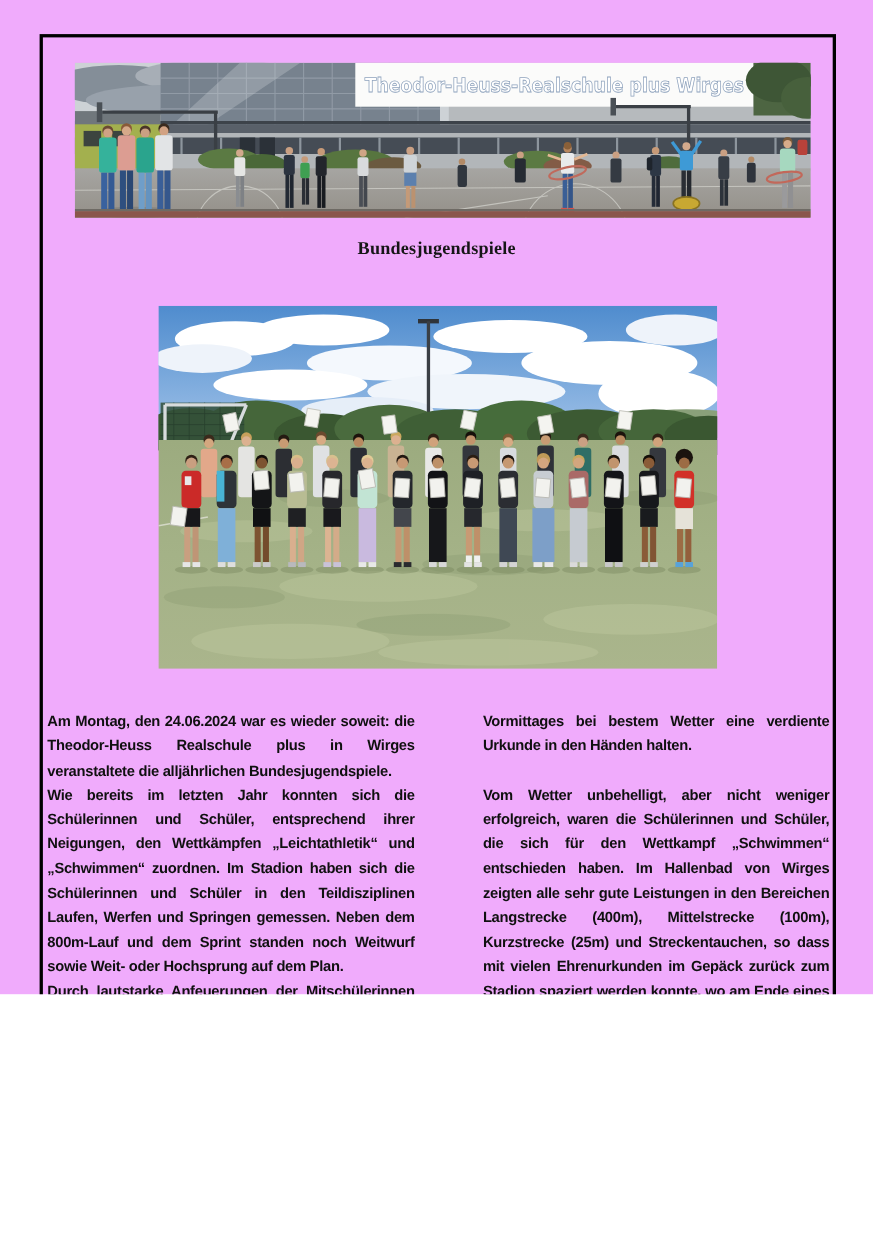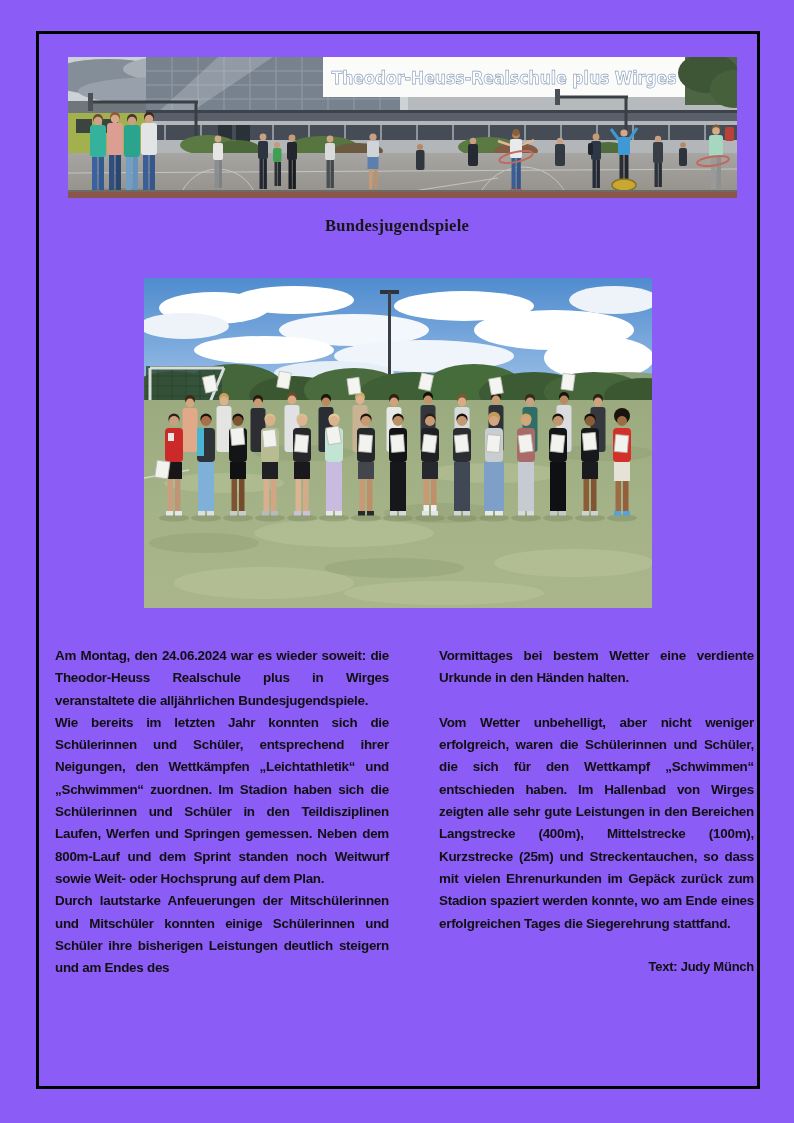--- a/index.html
+++ b/index.html
@@ -1,17 +1,17 @@
 <!DOCTYPE html>
 <html><head>
 <meta charset="utf-8">
 <style>
   html,body { margin:0; padding:0; background:#ffffff; }
   .page {
-    position:relative; width:794px; height:1123px; background:#8b5cf6;
+    position:relative; width:794px; height:904px; background:#f0abfc;
     font-family:"Liberation Sans", sans-serif; overflow:hidden;
   }
   .frame {
     position:absolute; left:36px; top:31px; width:724px; height:1058px;
     border:3px solid #000000; box-sizing:border-box; pointer-events:none;
   }
   .header-photo { position:absolute; left:68px; top:57px; width:669px; height:141px; }
   .header-photo svg, .main-photo svg { display:block; width:100%; height:100%; }
   .doc-title {
     position:absolute; left:0; top:216px; width:794px; margin:0;
@@ -19,21 +19,21 @@
     letter-spacing:0.2px;
     font-family:Liberation Serif, serif;
   }
   .main-photo { position:absolute; left:144px; top:278px; width:508px; height:330px; }
   .col {
     position:absolute; top:645px; color:#101010;
     font-size:13.4px; font-weight:bold; line-height:22.3px;
     text-align:justify; letter-spacing:-0.25px;
   }
   .col p { margin:0; }
-  .col-left  { left:55px;  width:334px; }
+  .col-left  { left:43px;  width:334px; }
   .col-right { left:439px; width:315px; }
   .col-right p + p { margin-top:22.3px; }
   .credits { margin-top:22.3px; text-align:right; font-size:13px; line-height:20px; }
 </style>
 </head>
 <body>
 
 <div class="page">
 
   <div class="frame"></div>

